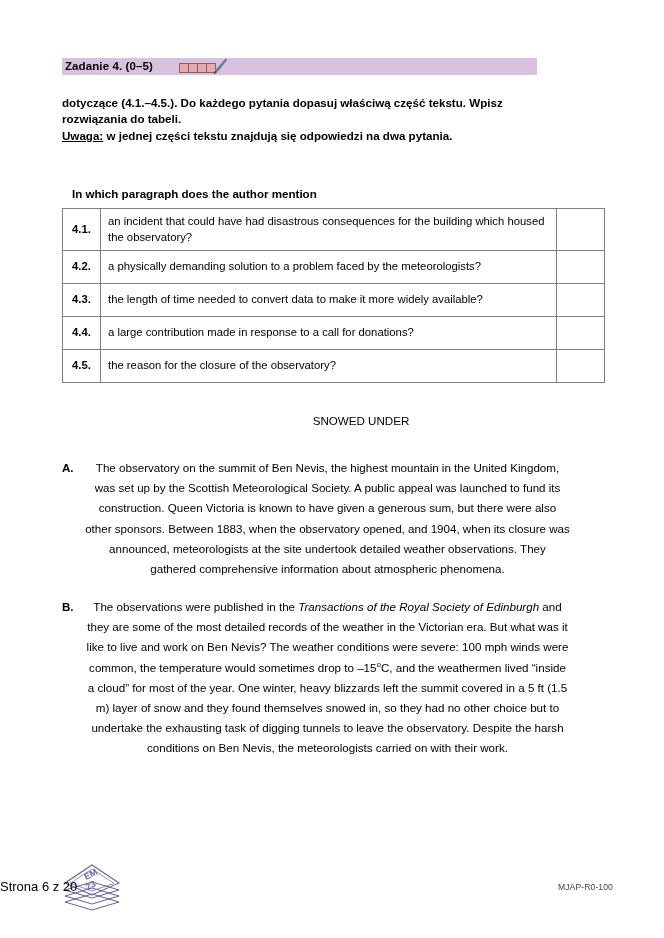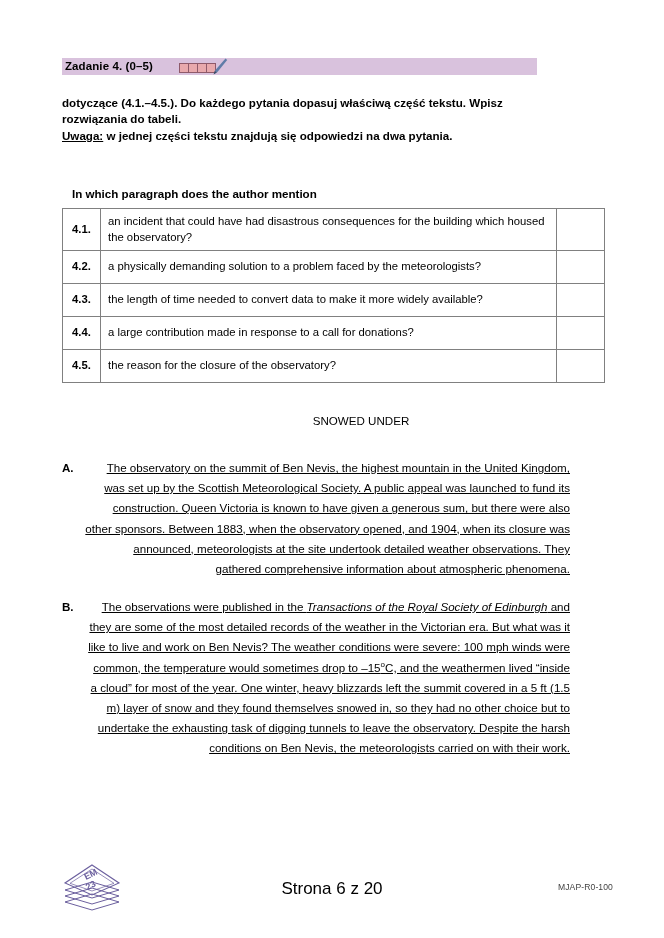--- a/index.html
+++ b/index.html
@@ -149,22 +149,21 @@
   }
   .para .marker {
     position: absolute;
     left: 0;
     top: 0;
     font-weight: bold;
   }
   .para .body {
     display: block;
     margin-left: 23px;
-    text-align: right;
-    text-decoration: underline;
+    text-align: center;
   }
   .para i {
     font-style: italic;
   }
   .para sup {
     font-size: 8px;
     vertical-align: super;
     line-height: 0;
   }
 
@@ -177,22 +176,21 @@
     left: 61px;
     top: 861px;
     width: 62px;
     height: 52px;
   }
   .footer-page {
     position: absolute;
     left: 0;
     top: 879px;
     width: 664px;
-    text-align: center;
-    font-size: 17px;
+    font-size: 13px;
   }
   .footer-code {
     position: absolute;
     right: 51px;
     top: 882px;
     font-size: 8.6px;
     color: #444444;
     letter-spacing: 0.1px;
   }
 </style>

